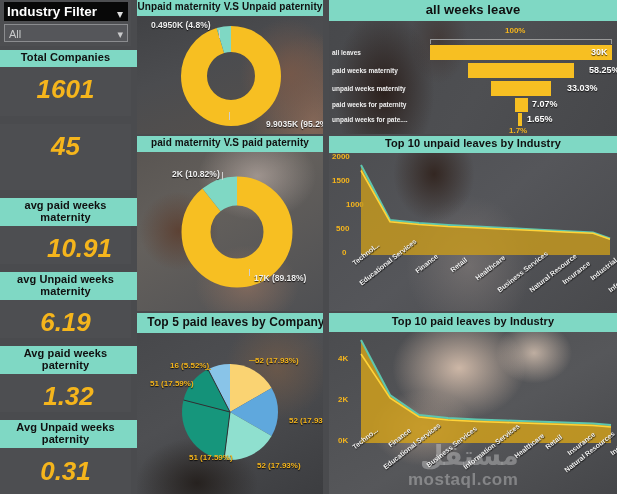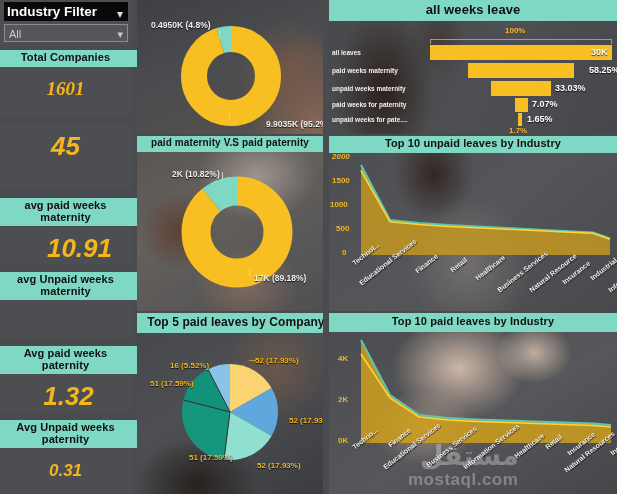--- a/index.html
+++ b/index.html
@@ -66,52 +66,54 @@
       <span id="filterchev">▾</span>
     </div>
     <div id="filtersel">
       <span id="filterselval">All</span>
       <span id="filterselchev">▾</span>
     </div>
   </div>
 
   <div class="kpi" style="top:50px;height:66px;">
     <div class="phead kpihead">Total Companies</div>
-    <div class="kpival" style="font-size:19px;line-height:44px;font-family:Liberation Serif, serif;">1601</div>
+    <div class="kpival" style="font-size:26px;line-height:44px;">1601</div>
   </div>
 
   <div class="kpi" style="top:124px;height:66px;">
     <div class="kpival" style="font-size:26px;line-height:44px;">45</div>
   </div>
 
   <div class="kpi" style="top:198px;height:66px;">
     <div class="phead kpihead">avg paid weeks maternity</div>
     <div class="kpival" style="font-size:26px;line-height:44px;margin-left:28px;">10.91</div>
   </div>
 
   <div class="kpi" style="top:272px;height:66px;">
     <div class="phead kpihead">avg Unpaid weeks maternity</div>
+    <div class="kpival" style="font-size:26px;line-height:44px;">6.19</div>
   </div>
 
   <div class="kpi" style="top:346px;height:66px;">
     <div class="phead kpihead">Avg paid weeks paternity</div>
     <div class="kpival" style="font-size:26px;line-height:44px;margin-left:6px;">1.32</div>
   </div>
 
   <div class="kpi" style="top:420px;height:74px;">
     <div class="phead kpihead">Avg Unpaid weeks paternity</div>
-    <div class="kpival" style="font-size:17px;line-height:46px;">0.31</div>
+    <div class="kpival" style="font-size:26px;line-height:46px;">0.31</div>
   </div>
 
   <div class="panel" style="left:137px;top:0;width:186px;height:134px;">
     <div class="bgimg" style="
          background:
            radial-gradient(ellipse 70px 80px at 152px 74px, rgba(120,88,72,.85), rgba(90,66,54,0) 70%),
            radial-gradient(ellipse 90px 120px at 176px 120px, rgba(150,112,92,.7), rgba(0,0,0,0) 72%),
            linear-gradient(160deg,#3f4043 0%,#4b4c4f 45%,#57514c 100%);"></div>
+    <div class="phead titlebar" style="font-size:10px;padding:2px 0 3px 0;">Unpaid maternity V.S Unpaid paternity</div>
     <div class="donutwrap" style="left:44px;top:26px;">
       <svg width="100" height="100" viewBox="0 0 100 100">
         <circle cx="50" cy="50" r="37" fill="none" stroke="#f7bf22" stroke-width="26" stroke-dasharray="221.3 11.2" transform="rotate(-90 50 50)"></circle>
         <circle cx="50" cy="50" r="37" fill="none" stroke="#7fd8c4" stroke-width="26" stroke-dasharray="11.2 221.3" stroke-dashoffset="-221.3" transform="rotate(-90 50 50)"></circle>
       </svg>
     </div>
     <div class="lbl" style="left:14px;top:20px;">0.4950K (4.8%)</div>
     <div style="position:absolute;left:82px;top:30px;width:1px;height:8px;background:#cfcfcf;"></div>
     <div class="lbl" style="left:97px;top:119px;margin-left:32px;">9.9035K (95.2%)</div>
     <div style="position:absolute;left:92px;top:112px;width:1px;height:8px;background:#cfcfcf;"></div>
@@ -136,21 +138,21 @@
 
     <div class="fbarrow" style="top:62px;height:17px;">
       <div class="fname" style="top:5px;">paid weeks maternity</div>
       <div class="fbar" style="left:139px;top:1px;width:106px;height:15px;"></div>
       <div class="fval" style="left:260px;top:3px;">58.25%</div>
     </div>
 
     <div class="fbarrow" style="top:80px;height:17px;">
       <div class="fname" style="top:5px;">unpaid weeks maternity</div>
       <div class="fbar" style="left:162px;top:1px;width:60px;height:15px;"></div>
-      <div class="fval" style="left:226px;top:3px;">33.03%</div>
+      <div class="fval" style="left:238px;top:3px;">33.03%</div>
     </div>
 
     <div class="fbarrow" style="top:97px;height:16px;">
       <div class="fname" style="top:4px;">paid weeks for paternity</div>
       <div class="fbar" style="left:186px;top:1px;width:13px;height:14px;"></div>
       <div class="fval" style="left:203px;top:2px;">7.07%</div>
     </div>
 
     <div class="fbarrow" style="top:112px;height:15px;">
       <div class="fname" style="top:4px;">unpaid weeks for pate....</div>
@@ -183,23 +185,23 @@
   </div>
 
   <div class="panel" style="left:329px;top:136px;width:288px;height:175px;">
     <div class="bgimg" style="
          background:
            radial-gradient(ellipse 55px 65px at 105px 38px, rgba(48,34,28,.9), rgba(48,34,28,0) 74%),
            radial-gradient(ellipse 85px 95px at 140px 130px, rgba(150,140,136,.45), rgba(0,0,0,0) 74%),
            linear-gradient(140deg,#4c4d50 0%,#55565a 50%,#48494c 100%);"></div>
     <div class="phead titlebar" style="font-size:11px;padding:2px 0 3px 0;">Top 10 unpaid leaves by Industry</div>
 
-    <div class="axis" style="left:3px;top:16px;font-style:italic;">2000</div>
+    <div class="axis" style="left:3px;top:16px;">2000</div>
     <div class="axis" style="left:3px;top:40px;">1500</div>
-    <div class="axis" style="left:1px;top:64px;">1000</div>
+    <div class="axis" style="left:17px;top:64px;">1000</div>
     <div class="axis" style="left:7px;top:88px;">500</div>
     <div class="axis" style="left:13px;top:112px;">0</div>
 
     <svg style="position:absolute;left:25px;top:19px;" width="260" height="100" viewBox="0 0 260 100" preserveAspectRatio="none">
       <polygon points="7,10 36,65 65,68 94,70 123,71.5 152,73 181,74.5 210,76 239,77.5 256,83.5 256,100 7,100" fill="#c79a1d" opacity=".82"></polygon>
       <polyline points="7,10 36,65 65,68 94,70 123,71.5 152,73 181,74.5 210,76 239,77.5 256,83.5" fill="none" stroke="#5ec6ae" stroke-width="2"></polyline>
       <polyline points="7,15.5 36,66.7 65,69.5 94,71.5 123,72.8 152,74.2 181,75.5 210,77 239,78.3 256,84.2" fill="none" stroke="#ffd338" stroke-width="1.6"></polyline>
     </svg>
 
     <div class="cat" style="left:22px;top:125px;">Technol...</div>

